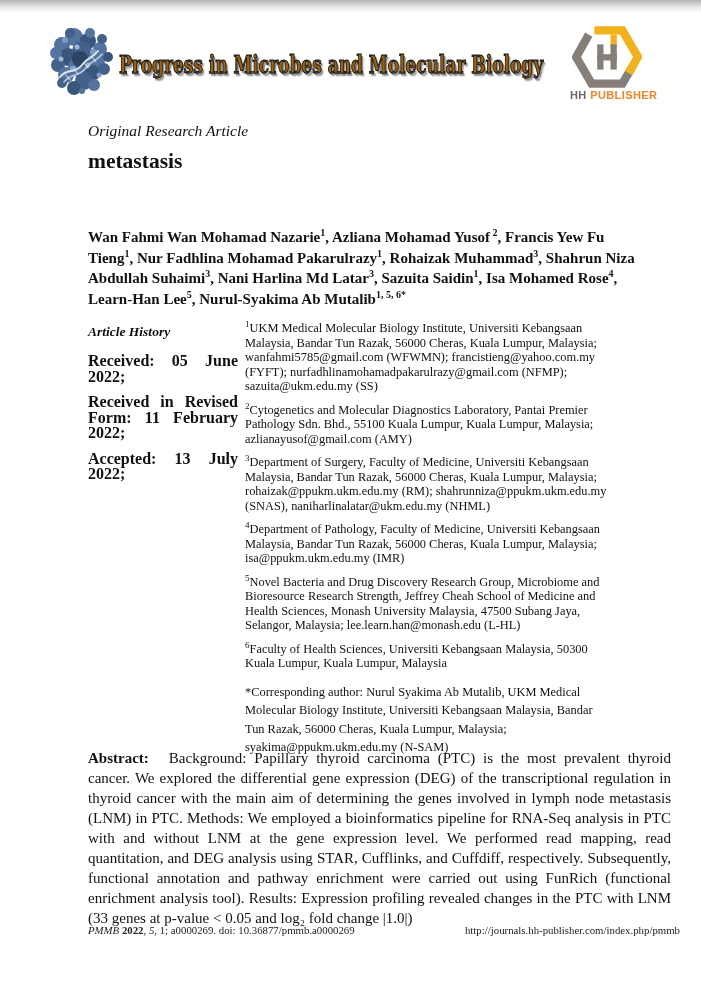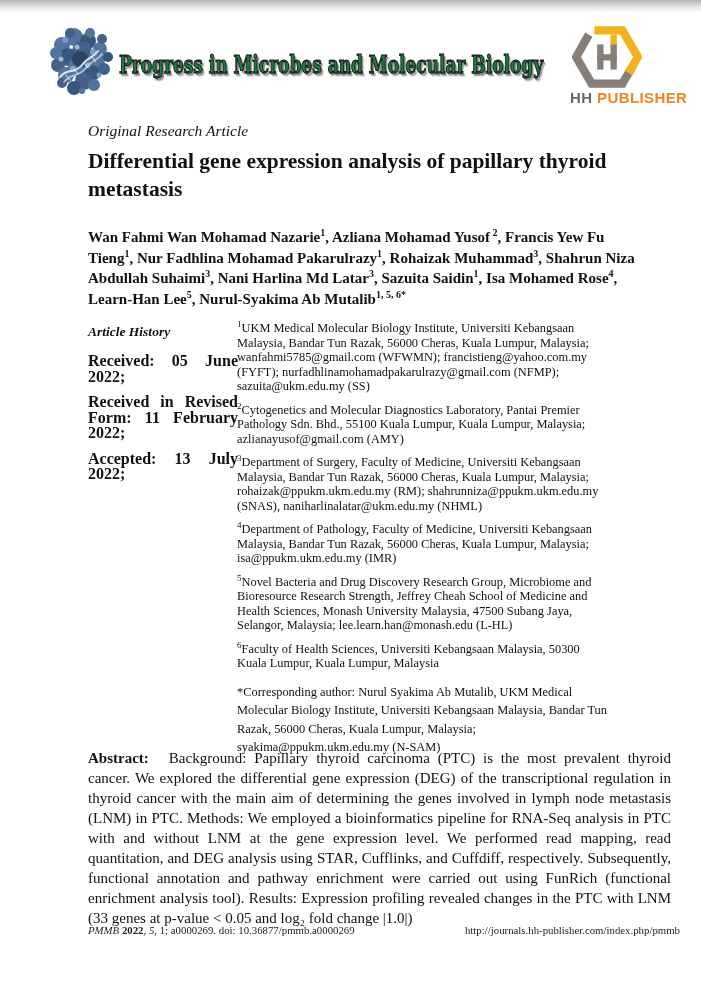--- a/index.html
+++ b/index.html
@@ -9,28 +9,28 @@
   }
   .top-shade {
     position:absolute; top:0; left:0; width:701px; height:13px;
     background:linear-gradient(180deg,#b3b3b3 0%,#e4e4e4 50%,#ffffff 100%);
   }
   
   .protein-logo { position:absolute; left:44px; top:25px; width:76px; height:72px; }
   .journal-banner {
     position:absolute; left:119px; top:50px; width:452px; white-space:nowrap;
     font-family:"DejaVu Serif", serif; font-weight:bold; font-size:25px;
-    color:#15803d; -webkit-text-stroke:1.25px #1e1e1e;
+    color:#a16207; -webkit-text-stroke:1.25px #1e1e1e;
     text-shadow:2px 2px 0 #8e8e8e, 3px 3px 2px rgba(0,0,0,0.45);
   }
   .banner-text { display:inline-block; transform:scaleX(0.68); transform-origin:0 60%; }
   .hh-logo { position:absolute; left:570px; top:26px; width:74px; text-align:center; }
   .hh-logo svg { display:block; margin:0 auto; }
   .hh-logo-text {
-    font-family:"Liberation Sans", sans-serif; font-size:15px; font-weight:bold;
+    font-family:"Liberation Sans", sans-serif; font-size:11px; font-weight:bold;
     letter-spacing:0.4px; margin-top:1px; white-space:nowrap;
   }
   .hh-logo-text .hh { color:#6d6862; }
   .hh-logo-text .pub { color:#f08524; }
   
   .type-label { position:absolute; left:88px; top:122px; font-style:italic; font-size:15.5px; }
   .article-title {
     position:absolute; left:88px; top:147px; width:545px;
     font-weight:bold; font-size:21.5px; line-height:28px;
   }
@@ -38,21 +38,21 @@
     position:absolute; left:88px; top:227px; width:548px;
     font-weight:bold; font-size:15px; line-height:20.5px;
   }
   .authors sup { font-size:10px; line-height:0; }
   
   .history { position:absolute; left:88px; top:324px; width:150px; font-weight:bold; }
   .history-heading { font-style:italic; font-size:13.5px; margin:0 0 13px 0; }
   .hist-entry { font-size:16px; line-height:15.5px; margin:0 0 10px 0; text-align:justify; }
   
   .affiliations { position:absolute; left:237px; top:321px; width:370px; font-size:12.4px; line-height:14.5px; }
-  .aff { margin:0 0 9px 0; }
+  .aff { margin:0 0 9px 8px; }
   .aff sup, .affiliations sup { font-size:9px; line-height:0; }
   .corresponding { line-height:18.5px; margin-top:12px; }
   
   .abstract {
     position:absolute; left:88px; top:748px; width:583px;
     font-size:15px; line-height:20px; text-align:justify;
   }
   .abstract b { margin-right:20px; }
   
   .page-footer {
@@ -121,21 +121,20 @@
     <rect x="36" y="40" width="28" height="9" fill="#857f78"></rect>
   </svg>
   <div class="hh-logo-text">
     <span class="hh">HH</span>
     <span class="pub">PUBLISHER</span>
   </div>
 </div>
 
 <div class="type-label">Original Research Article</div>
 <div class="article-title">
-    <div>Differential gene expression analysis of papillary thyroid</div>
     <div>metastasis</div>
   </div>
 <div class="authors"><span>Wan Fahmi Wan Mohamad Nazarie<sup>1</sup></span>, <span>Azliana Mohamad Yusof<sup> 2</sup></span>, <span>Francis Yew Fu Tieng<sup>1</sup></span>, <span>Nur Fadhlina Mohamad Pakarulrazy<sup>1</sup></span>, <span>Rohaizak Muhammad<sup>3</sup></span>, <span>Shahrun Niza Abdullah Suhaimi<sup>3</sup></span>, <span>Nani Harlina Md Latar<sup>3</sup></span>, <span>Sazuita Saidin<sup>1</sup></span>, <span>Isa Mohamed Rose<sup>4</sup></span>, <span>Learn-Han Lee<sup>5</sup></span>, <span>Nurul-Syakima Ab Mutalib<sup>1, 5, 6*</sup></span></div>
 
 <div class="history">
   <p class="history-heading">Article History</p>
   <div>
       <p class="hist-entry">Received: 05 June 2022;</p>
       <p class="hist-entry">Received in Revised Form: 11 February 2022;</p>
       <p class="hist-entry">Accepted: 13 July 2022;</p>

